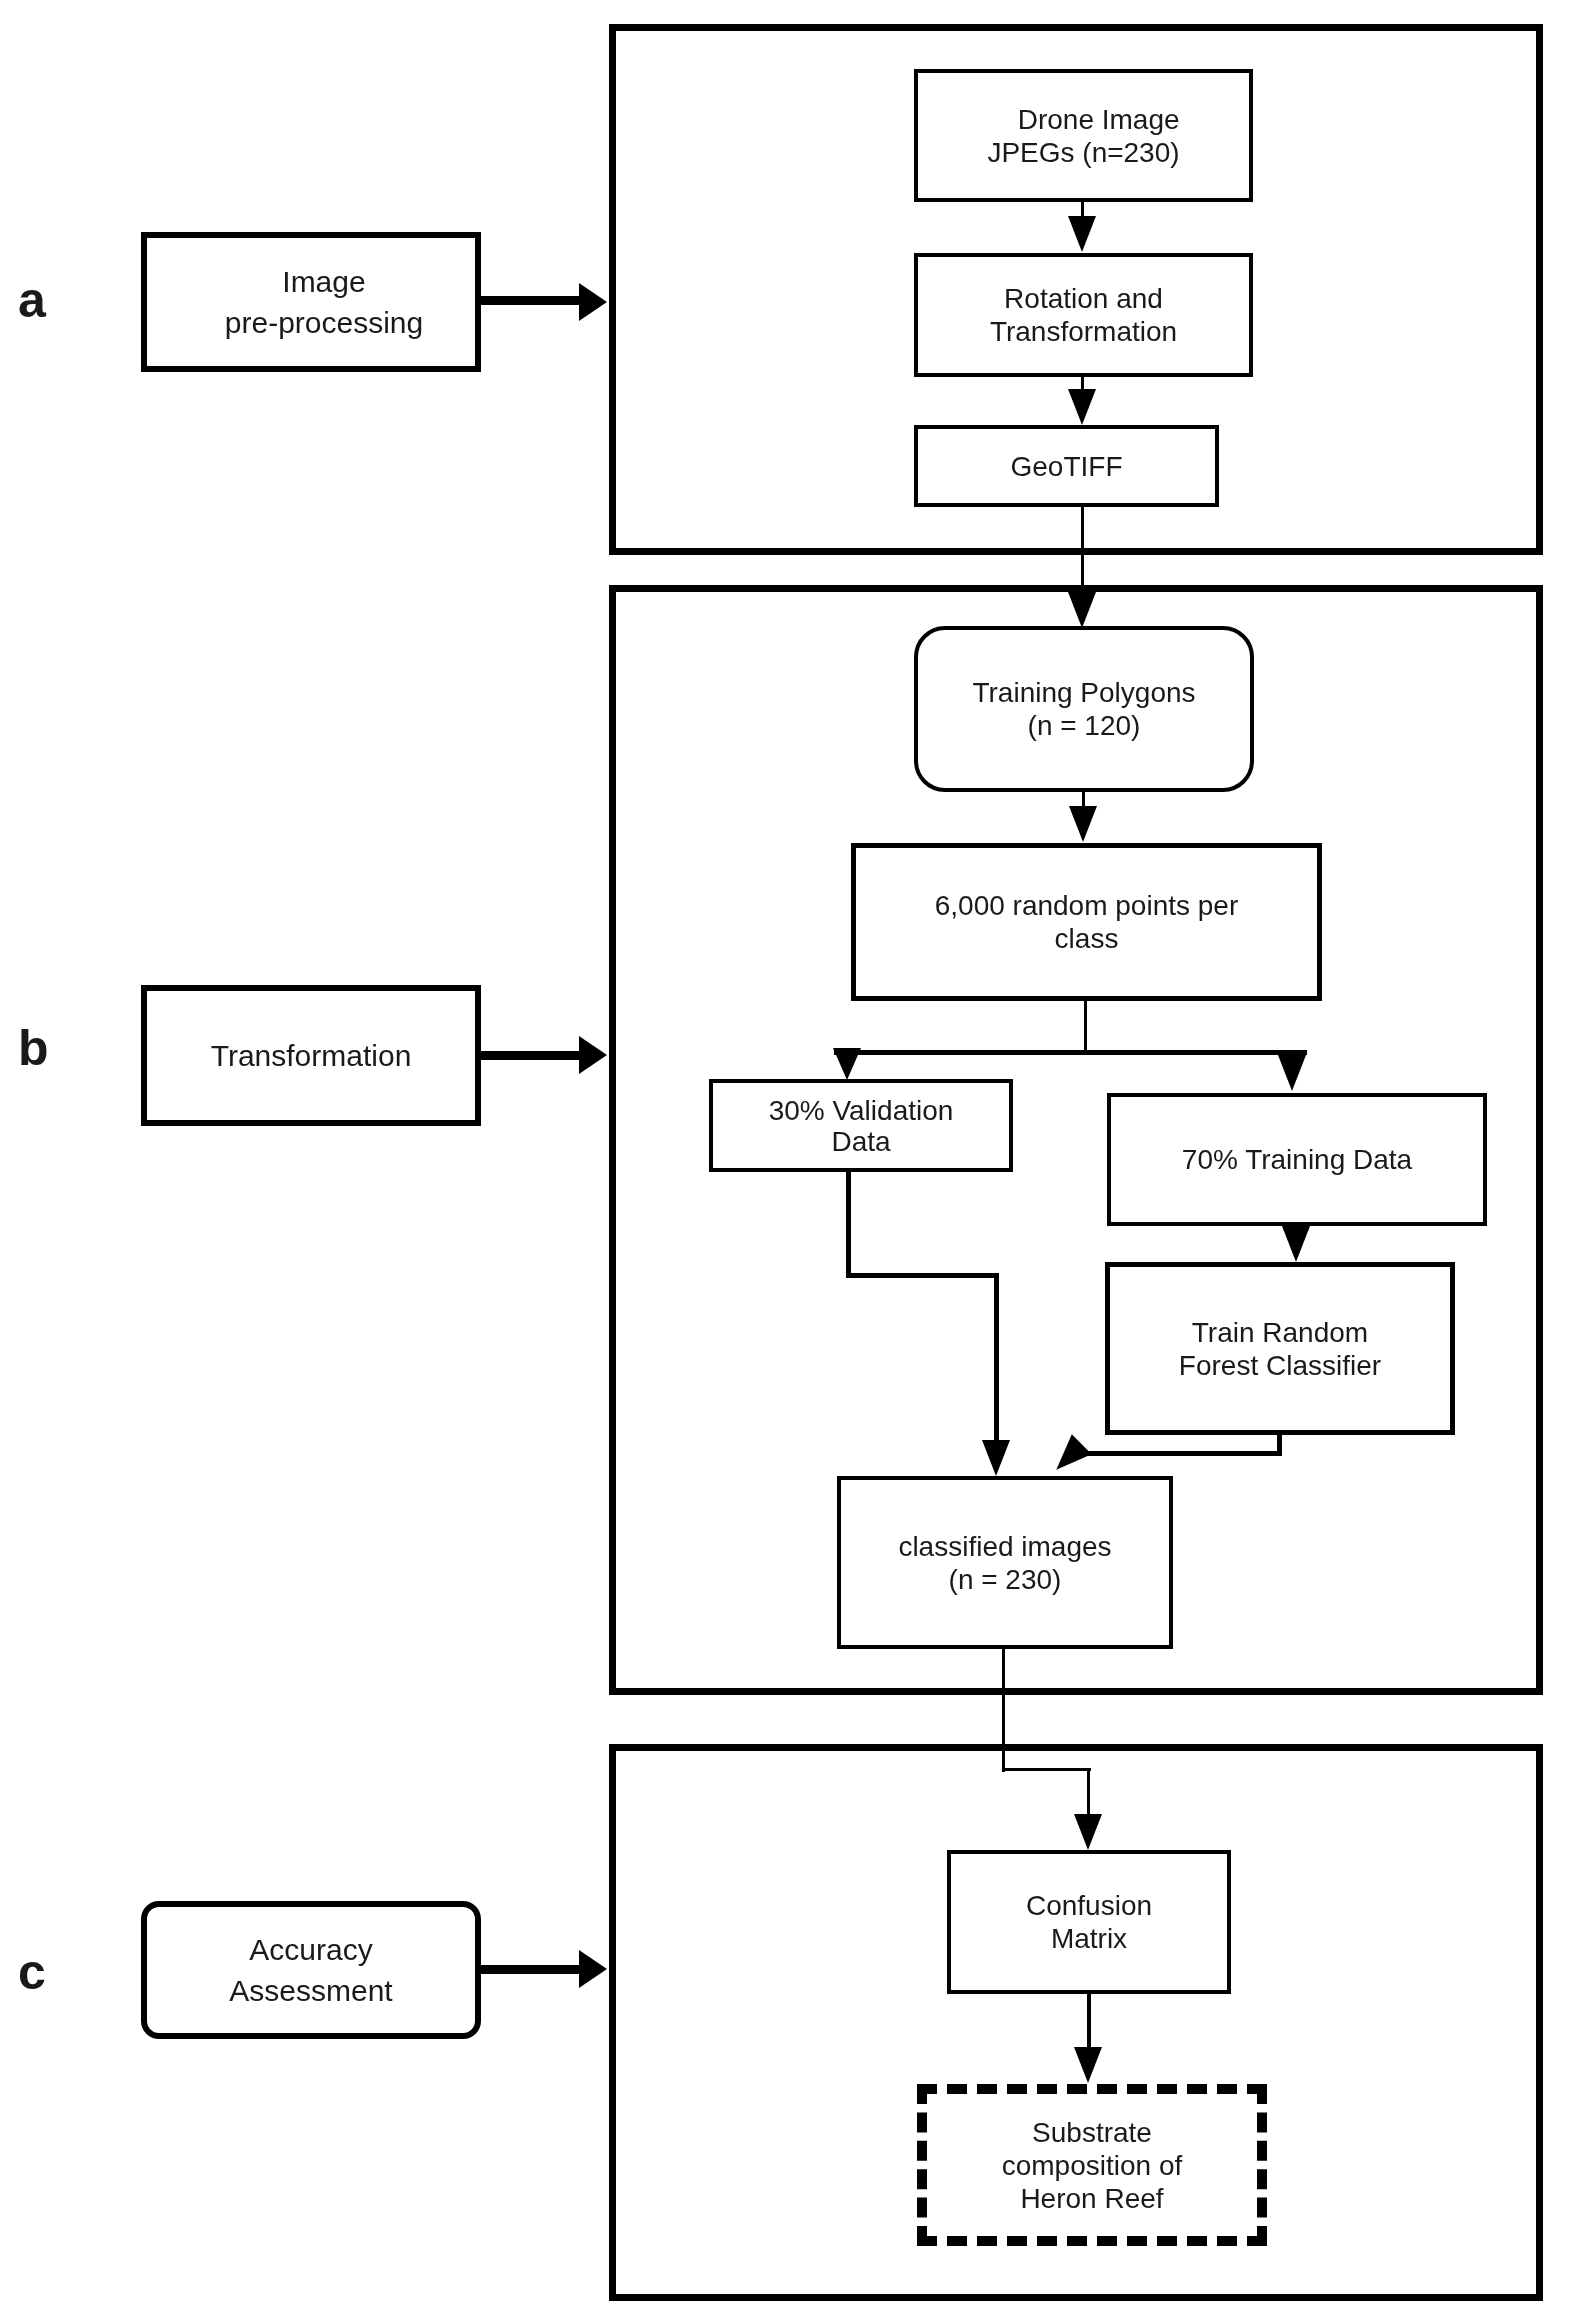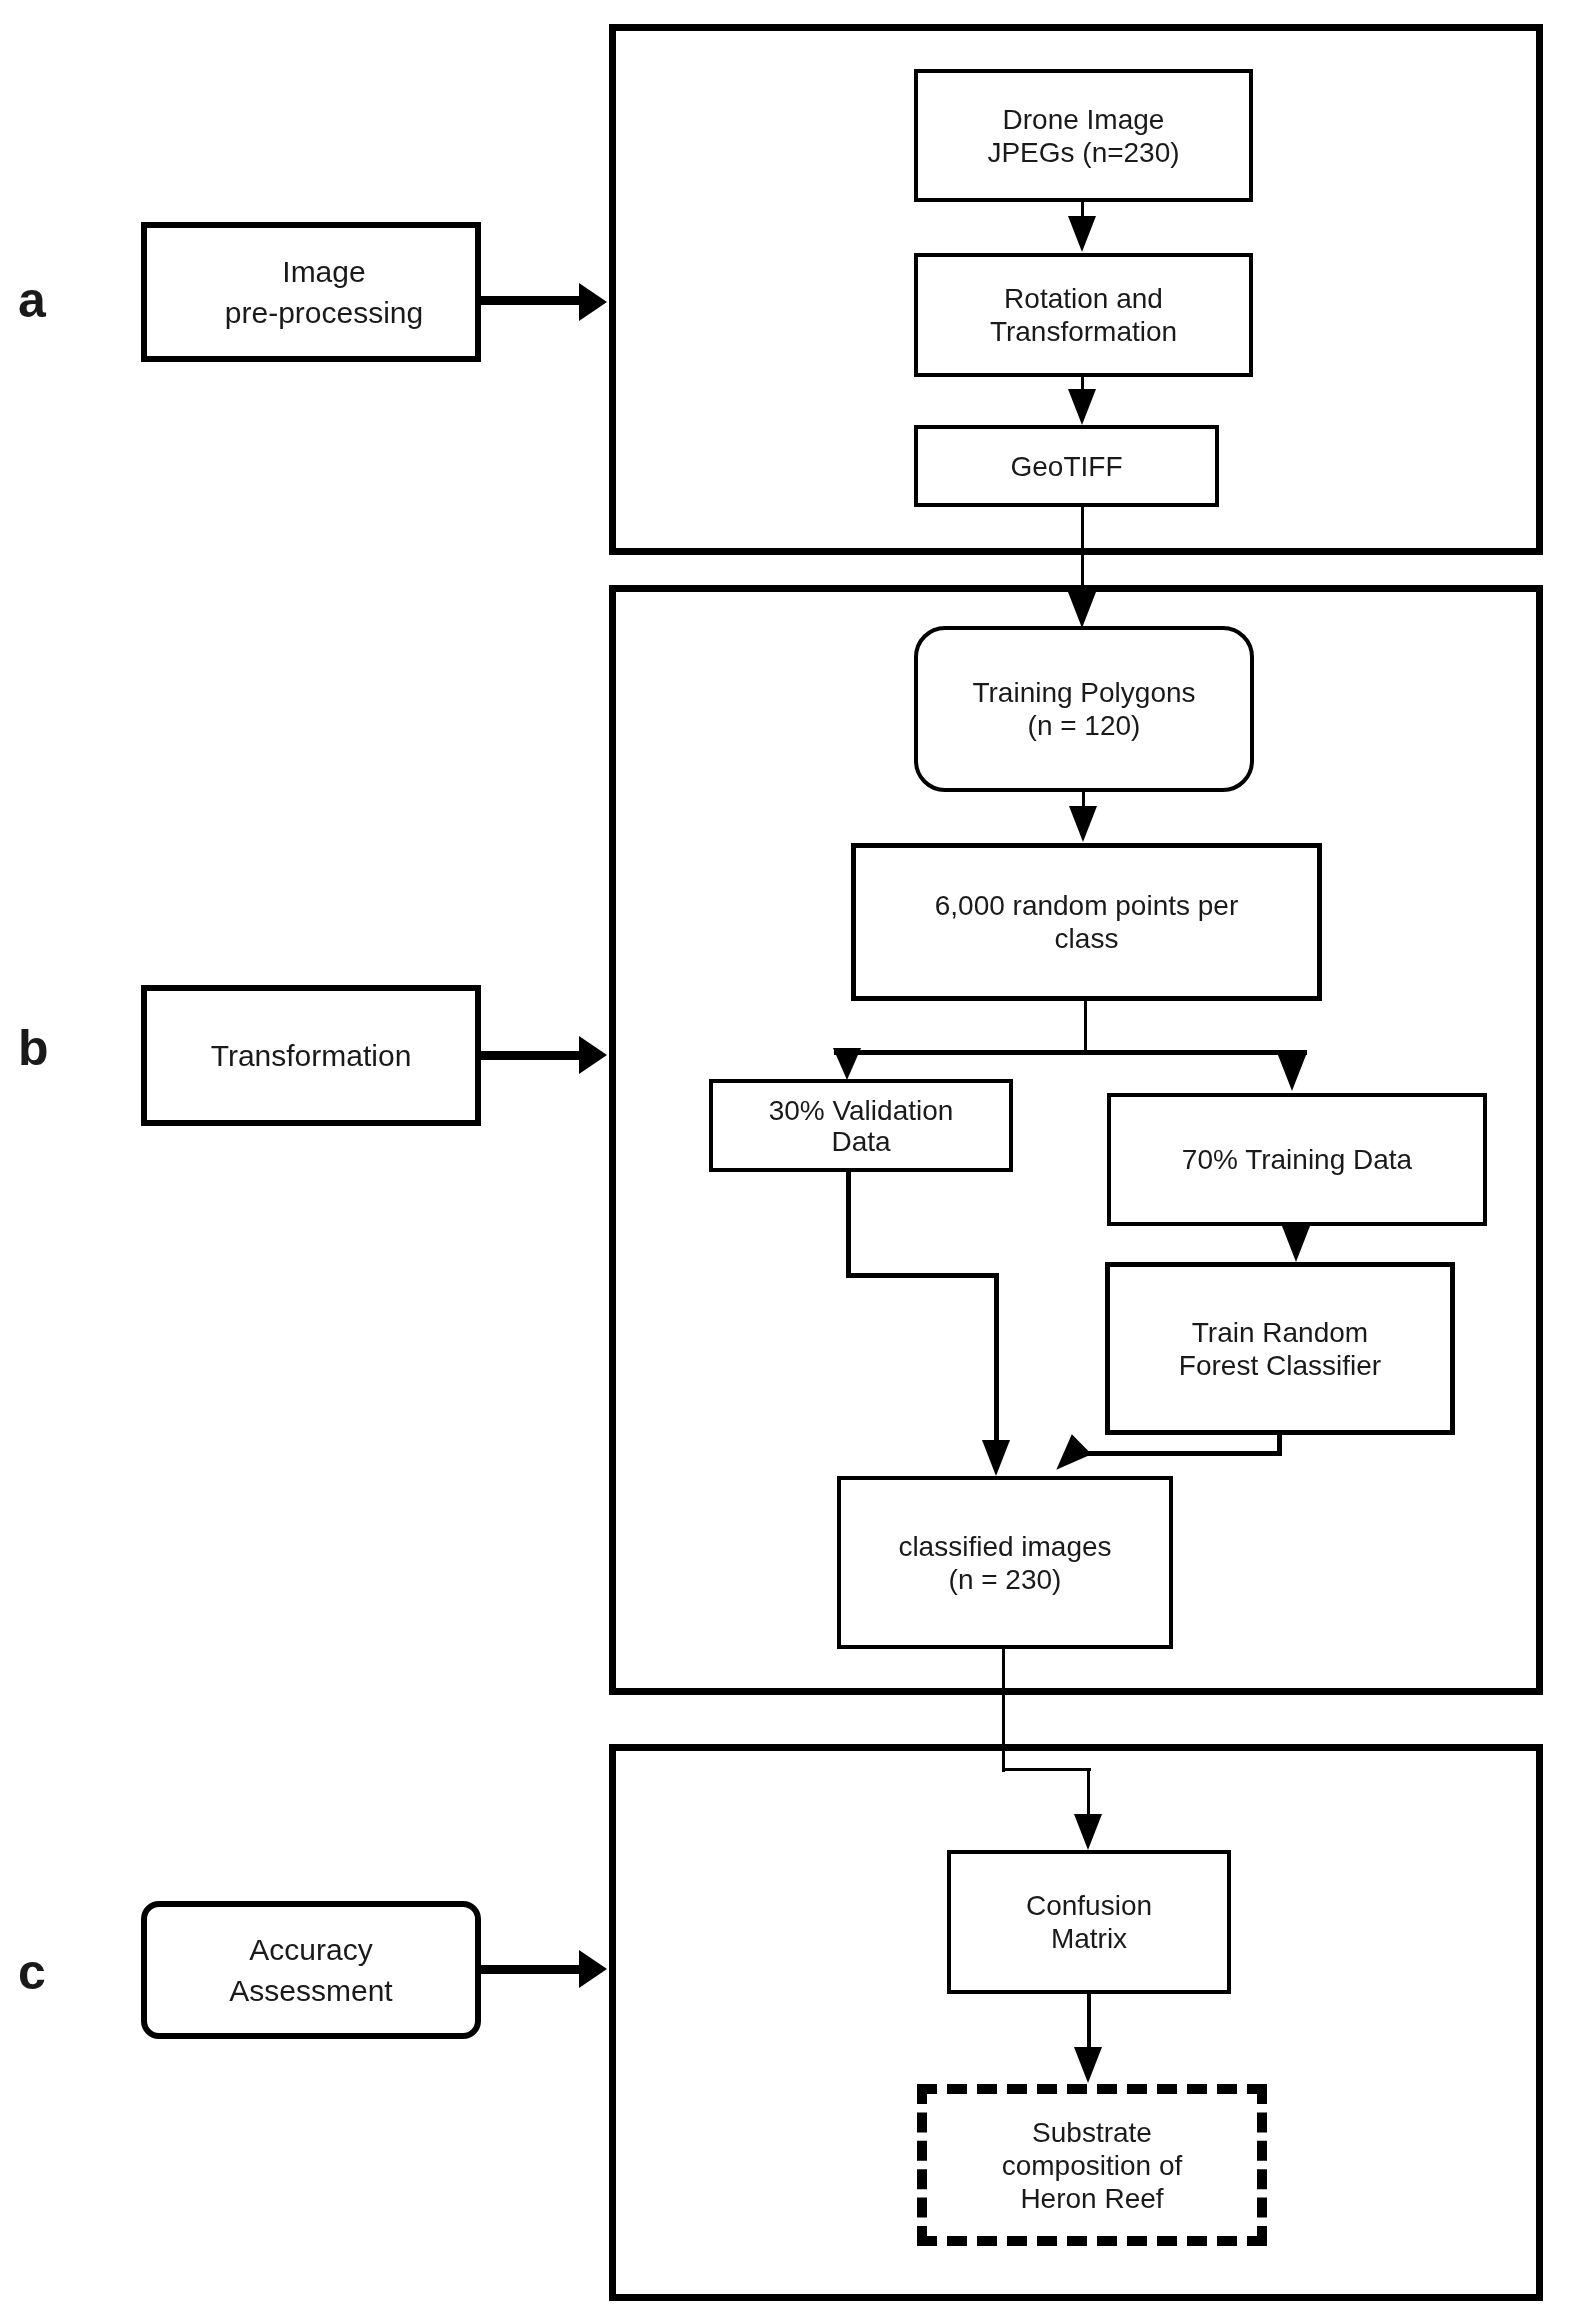--- a/index.html
+++ b/index.html
@@ -47,37 +47,37 @@
 </head>
 <body>
 
 <div class="canvas">
 
   <div class="cont" style="left:609px;top:24px;width:934px;height:531px;"></div>
   <div class="cont" style="left:609px;top:585px;width:934px;height:1110px;"></div>
   <div class="cont" style="left:609px;top:1744px;width:934px;height:557px;"></div>
 
   <div class="slabel" style="left:18px;top:275px;">a</div>
-  <div class="box lbox" style="left:141px;top:222px;width:340px;height:140px;padding-left:26px;">Image
+  <div class="box lbox" style="left:141px;top:232px;width:340px;height:140px;padding-left:26px;">Image
 pre-processing</div>
   <div class="hline" style="left:481px;top:296px;width:101px;height:9px;"></div>
   <div class="tri-r" style="left:579px;top:283px;"></div>
 
   <div class="slabel" style="left:18px;top:1023px;">b</div>
   <div class="box lbox" style="left:141px;top:985px;width:340px;height:141px;">Transformation</div>
   <div class="hline" style="left:481px;top:1051px;width:101px;height:9px;"></div>
   <div class="tri-r" style="left:579px;top:1036px;"></div>
 
   <div class="slabel" style="left:18px;top:1947px;">c</div>
   <div class="box lbox" style="left:141px;top:1901px;width:340px;height:138px;border-radius:18px;">Accuracy
 Assessment</div>
   <div class="hline" style="left:481px;top:1965px;width:101px;height:9px;"></div>
   <div class="tri-r" style="left:579px;top:1950px;"></div>
 
-  <div class="box" style="left:914px;top:69px;width:339px;height:133px;">Drone Image
+  <div class="box" style="left:914px;top:69px;width:339px;height:133px;text-align:right;">Drone Image
 JPEGs (n=230)</div>
   <div class="vline" style="left:1081px;top:202px;width:3.2px;height:19px;"></div>
   <div class="tri" style="left:1068px;top:216px;"></div>
   <div class="box" style="left:914px;top:253px;width:339px;height:124px;">Rotation and
 Transformation</div>
   <div class="vline" style="left:1081px;top:377px;width:3.2px;height:18px;"></div>
   <div class="tri" style="left:1068px;top:389px;"></div>
   <div class="box" style="left:914px;top:425px;width:305px;height:82px;">GeoTIFF</div>
 
   <div class="vline" style="left:1081px;top:507px;width:3.2px;height:90px;"></div>

